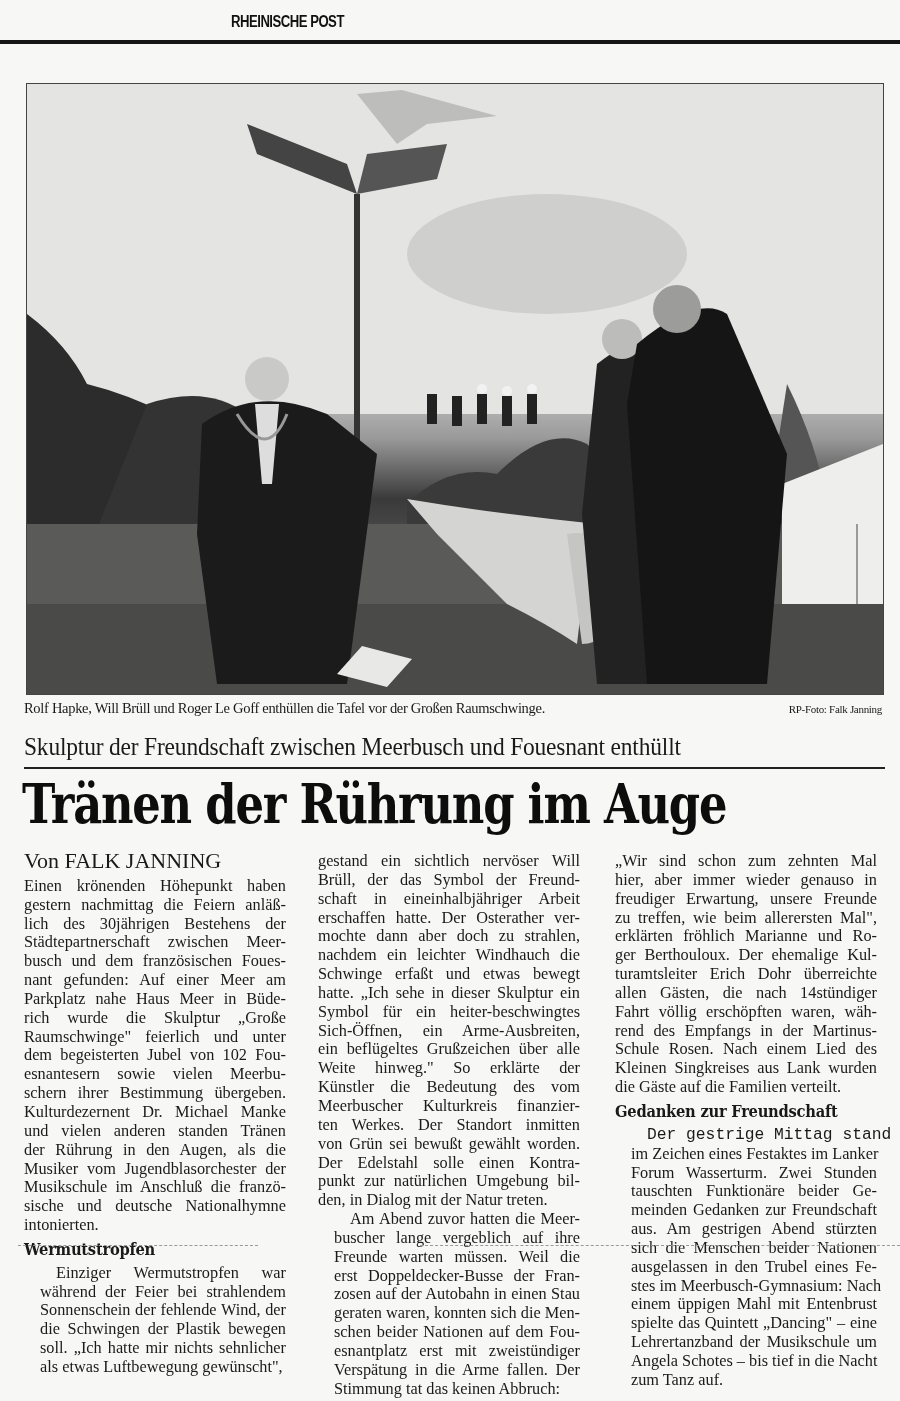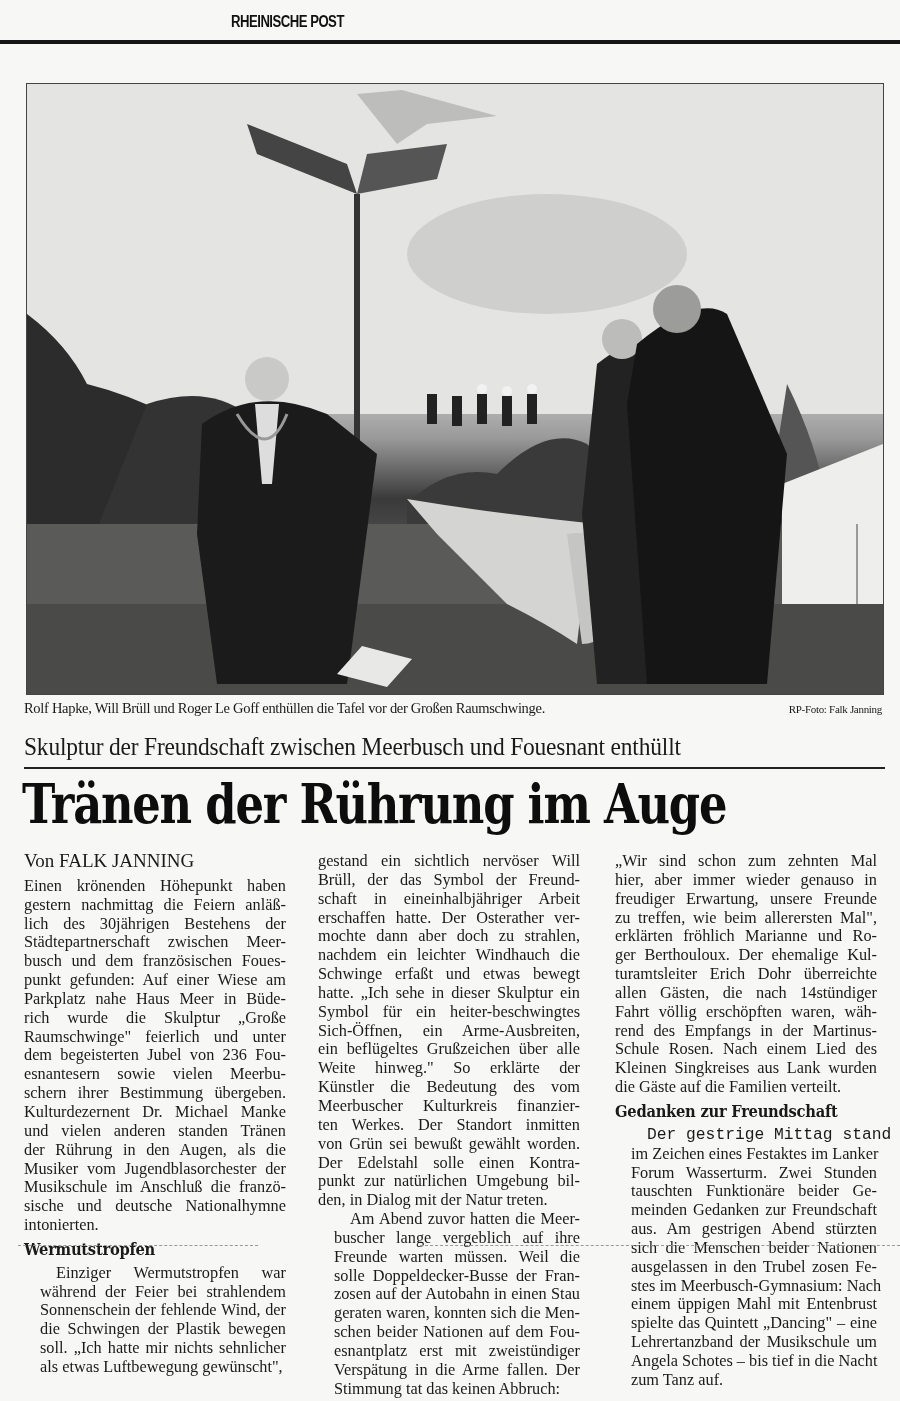--- a/index.html
+++ b/index.html
@@ -46,21 +46,21 @@
   }
   .col {
     position: absolute; top: 852px; width: 262px;
     font-family: "Liberation Serif", serif; font-size: 16.3px; line-height: 18.85px;
     text-align: justify; hyphens: manual;
   }
   .col p { margin: 0; }
   .col .indent { text-indent: 16px; }
   .col .line { display: block; text-align-last: justify; white-space: nowrap; }
   .col .line.last { text-align-last: left; }
-  .byline { font-size: 19px; margin-bottom: 6px !important; }
+  .byline { font-size: 22px; margin-bottom: 6px !important; }
   .subhead {
     font-family: "DejaVu Serif", serif; font-weight: bold; font-size: 16px; letter-spacing: -0.3px;
     transform: scaleX(0.92); transform-origin: left; white-space: nowrap; margin: 6px 0 4px 0 !important;
   }
   .c1 { left: 24px; }
   .c2 { left: 318px; }
   .c3 { left: 615px; }
   .dotted-rule { position:absolute; height:0; border-top: 1px dashed #999; }
 </style>
 </head>
@@ -135,25 +135,25 @@
 <h1 class="headline" style="margin:0">Tränen der Rührung im Auge</h1>
 
 <div class="col c1">
   <p class="byline">Von FALK JANNING</p>
   <p class="para">
       <span class="line">Einen krönenden Höhepunkt haben</span>
       <span class="line">gestern nachmittag die Feiern anläß-</span>
       <span class="line">lich des 30jährigen Bestehens der</span>
       <span class="line">Städtepartnerschaft zwischen Meer-</span>
       <span class="line">busch und dem französischen Foues-</span>
-      <span class="line">punkt gefunden: Auf einer Wiese am</span>
+      <span class="line">nant gefunden: Auf einer Meer am</span>
       <span class="line">Parkplatz nahe Haus Meer in Büde-</span>
       <span class="line">rich wurde die Skulptur „Große</span>
       <span class="line">Raumschwinge" feierlich und unter</span>
-      <span class="line">dem begeisterten Jubel von 236 Fou-</span>
+      <span class="line">dem begeisterten Jubel von 102 Fou-</span>
       <span class="line">esnantesern sowie vielen Meerbu-</span>
       <span class="line">schern ihrer Bestimmung übergeben.</span>
       <span class="line">Kulturdezernent Dr. Michael Manke</span>
       <span class="line">und vielen anderen standen Tränen</span>
       <span class="line">der Rührung in den Augen, als die</span>
       <span class="line">Musiker vom Jugendblasorchester der</span>
       <span class="line">Musikschule im Anschluß die franzö-</span>
       <span class="line">sische und deutsche Nationalhymne</span>
       <span class="line last">intonierten.</span>
     </p>
@@ -187,21 +187,21 @@
       <span class="line">ten Werkes. Der Standort inmitten</span>
       <span class="line">von Grün sei bewußt gewählt worden.</span>
       <span class="line">Der Edelstahl solle einen Kontra-</span>
       <span class="line">punkt zur natürlichen Umgebung bil-</span>
       <span class="line last">den, in Dialog mit der Natur treten.</span>
     </p>
   <p class="para indent">
       <span class="line" style="padding-left: 16px;">Am Abend zuvor hatten die Meer-</span>
       <span class="line">buscher lange vergeblich auf ihre</span>
       <span class="line">Freunde warten müssen. Weil die</span>
-      <span class="line">solle Doppeldecker-Busse der Fran-</span>
+      <span class="line">erst Doppeldecker-Busse der Fran-</span>
       <span class="line">zosen auf der Autobahn in einen Stau</span>
       <span class="line">geraten waren, konnten sich die Men-</span>
       <span class="line">schen beider Nationen auf dem Fou-</span>
       <span class="line">esnantplatz erst mit zweistündiger</span>
       <span class="line">Verspätung in die Arme fallen. Der</span>
       <span class="line last">Stimmung tat das keinen Abbruch:</span>
     </p>
 </div>
 
 <div class="col c3">
@@ -222,21 +222,21 @@
     </p>
   <p class="subhead">Gedanken zur Freundschaft</p>
   <p class="para indent">
       <span class="line" style="padding-left: 16px; font-family: Liberation Mono, monospace;">Der gestrige Mittag stand zunächst</span>
       <span class="line">im Zeichen eines Festaktes im Lanker</span>
       <span class="line">Forum Wasserturm. Zwei Stunden</span>
       <span class="line">tauschten Funktionäre beider Ge-</span>
       <span class="line">meinden Gedanken zur Freundschaft</span>
       <span class="line">aus. Am gestrigen Abend stürzten</span>
       <span class="line">sich die Menschen beider Nationen</span>
-      <span class="line">ausgelassen in den Trubel zosen Fe-</span>
+      <span class="line">ausgelassen in den Trubel eines Fe-</span>
       <span class="line">stes im Meerbusch-Gymnasium: Nach</span>
       <span class="line">einem üppigen Mahl mit Entenbrust</span>
       <span class="line">spielte das Quintett „Dancing" – eine</span>
       <span class="line">Lehrertanzband der Musikschule um</span>
       <span class="line">Angela Schotes – bis tief in die Nacht</span>
       <span class="line last">zum Tanz auf.</span>
     </p>
 </div>
 
 <div class="dotted-rule" style="left:18px; top:1245px; width:240px;"></div>

